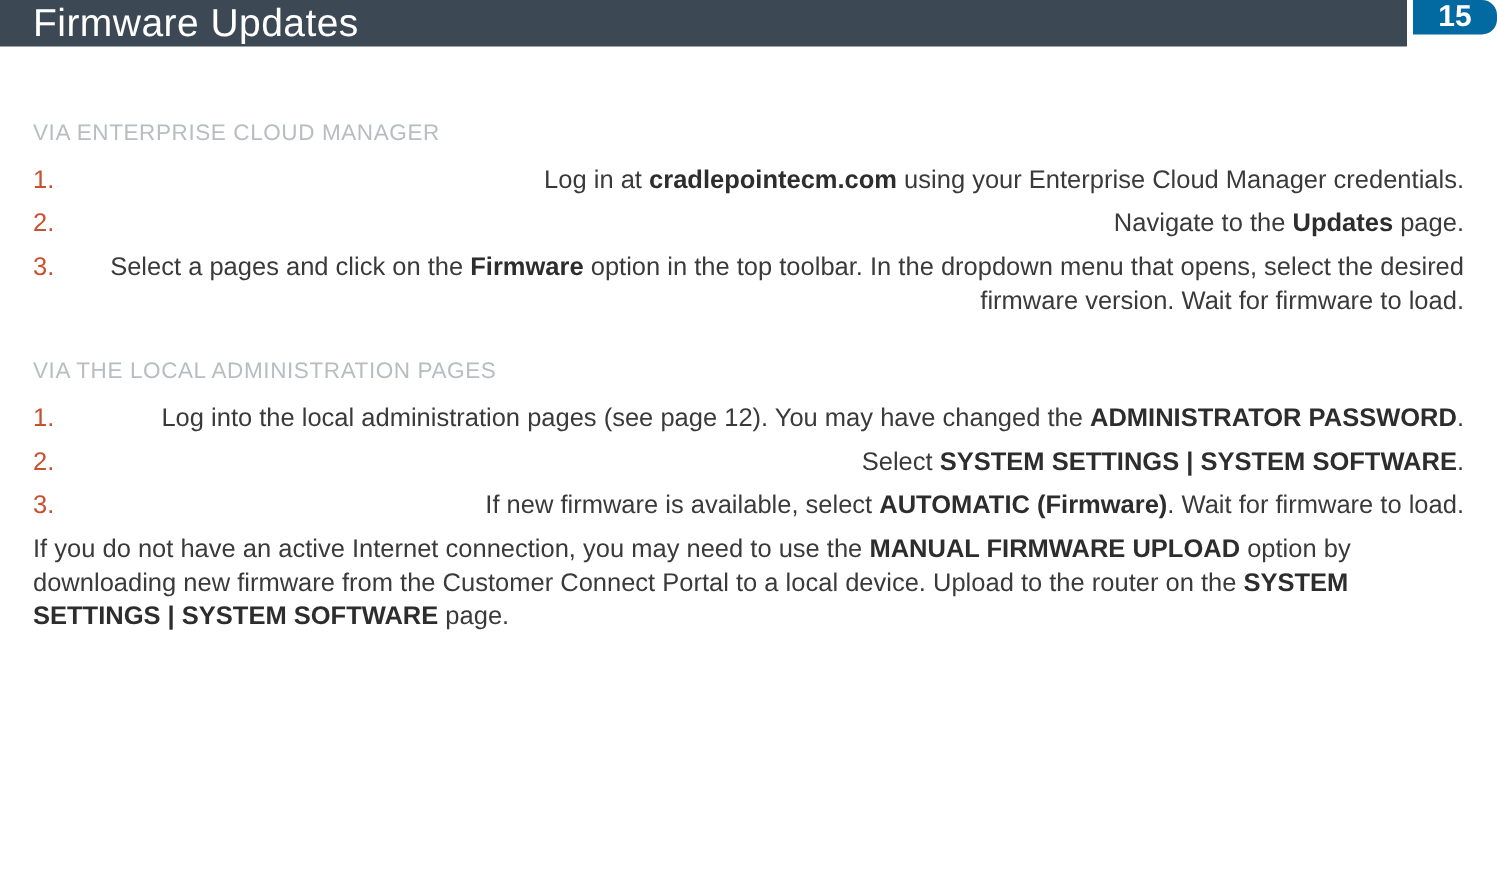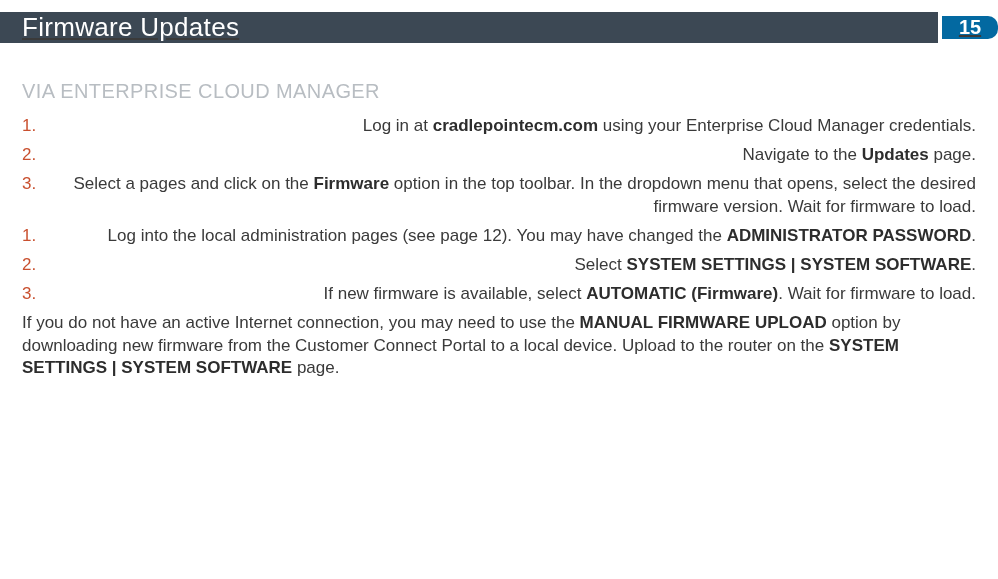--- a/index.html
+++ b/index.html
@@ -6,23 +6,22 @@
   html, body {
     width: 998px;
     height: 579px;
     font-family: "Segoe UI", "Helvetica Neue", Arial, sans-serif;
     background: #ffffff;
     color: #3a3a3a;
     overflow: hidden;
   }
   .header-bar {
     display: flex;
-    align-items: center;
+    align-items: flex-start;
     height: 54px;
-    text-decoration: underline;
   }
   .header-title {
     flex: 1;
     background: #3c4854;
     color: #ffffff;
     font-size: 26px;
     font-weight: 400;
     display: flex;
     align-items: center;
     padding-left: 22px;
@@ -46,21 +45,21 @@
   }
   .section-heading {
     color: #6aa3c9;
     font-size: 20px;
     font-weight: 600;
     letter-spacing: 0.6px;
     margin-bottom: 20px;
   }
   .sub-heading {
     color: #b8bdc2;
-    font-size: 20px;
+    font-size: 15px;
     font-weight: 400;
     letter-spacing: 0.4px;
     margin-bottom: 12px;
   }
   .sub-heading.second { margin-top: 26px; }
   ol.steps {
     list-style: none;
     counter-reset: step;
     margin: 0 0 0 0;
     padding: 0;
@@ -109,20 +108,21 @@
       <span>Log in at </span><b>cradlepointecm.com</b><span> using your Enterprise Cloud Manager credentials.</span>
     </li>
     <li>
       <span>Navigate to the </span><b>Updates</b><span> page.</span>
     </li>
     <li>
       <span>Select a pages and click on the </span><b>Firmware</b><span> option in the top toolbar. In the dropdown menu that opens, select the desired firmware version. Wait for firmware to load.</span>
     </li>
   </ol>
 
+  <div class="sub-heading second">VIA THE LOCAL ADMINISTRATION PAGES</div>
 
   <ol class="steps">
     <li>
       <span>Log into the local administration pages (see page 12). You may have changed the </span><b>ADMINISTRATOR PASSWORD</b><span>.</span>
     </li>
     <li>
       <span>Select </span><b>SYSTEM SETTINGS | SYSTEM SOFTWARE</b><span>.</span>
     </li>
     <li>
       <span>If new firmware is available, select </span><b>AUTOMATIC (Firmware)</b><span>. Wait for firmware to load.</span>

